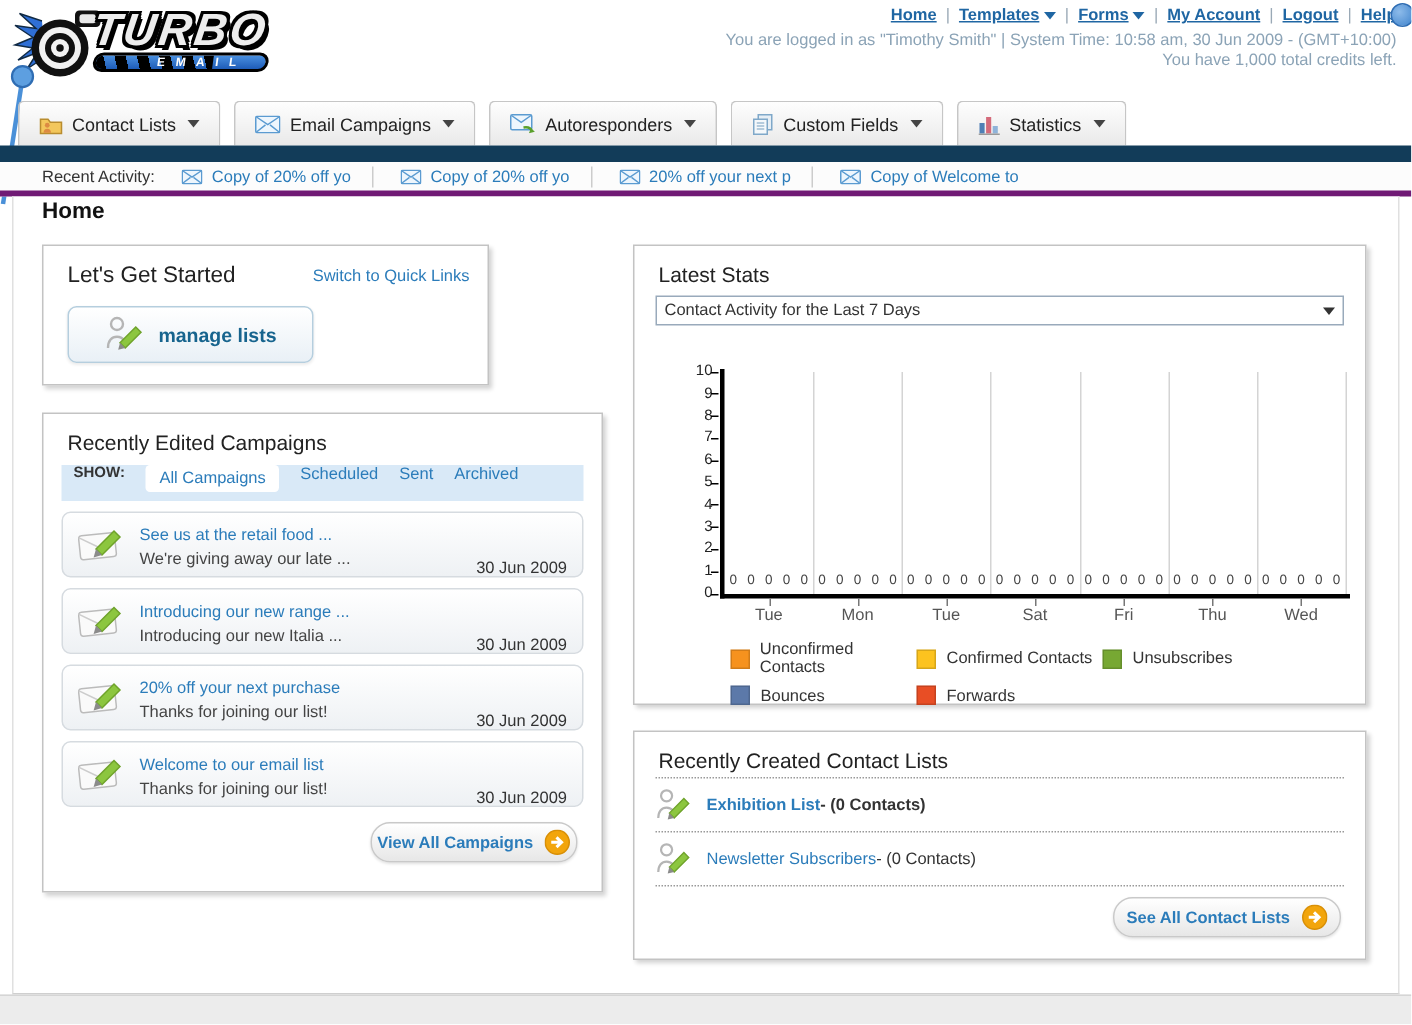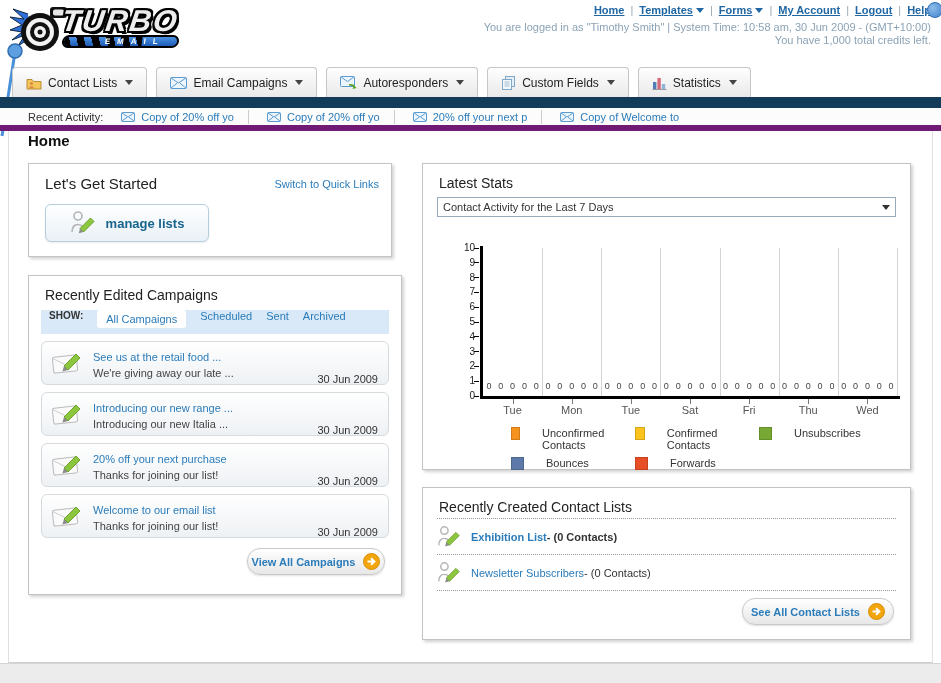--- a/index.html
+++ b/index.html
@@ -33,36 +33,36 @@
   .navtabs { position:absolute; left:12px; top:67px; display:flex; gap:9px; }
   .navtab { height:30px; display:flex; align-items:center; gap:6px; padding:0 13px;
     background:linear-gradient(#fefefe,#e9e9e9); border:1px solid #c6c6c6; border-bottom:none;
     border-radius:4px 4px 0 0; font-size:12px; color:#222; cursor:pointer; }
   .navtab svg { display:block; }
   .caret-dark { width:0; height:0; border-left:4px solid transparent; border-right:4px solid transparent; border-top:5px solid #444; display:inline-block; margin-left:2px; }
   .navy-bar { position:absolute; left:0; top:97px; width:941px; height:11px; background:#123c59; }
 
   
   .recent-bar { position:absolute; left:0; top:108px; width:941px; height:23px; background:#fcfcfc;
-    border-bottom:6px solid #701a75; display:flex; align-items:center; font-size:11px; }
+    border-bottom:4px solid #701a75; display:flex; align-items:center; font-size:11px; }
   .recent-label { margin-left:28px; color:#333; }
   .recent-item { display:flex; align-items:center; gap:6px; margin-left:18px; color:#2b7cba; cursor:pointer; }
   .recent-sep { width:1px; height:14px; background:#ccc; margin-left:14px; }
 
   
   .content { position:absolute; left:8px; top:131px; width:925px; height:532px; background:#fff;
     border-left:1px solid #e0e0e0; border-right:1px solid #e0e0e0; border-bottom:1px solid #cfcfcf; }
   .footer { position:absolute; left:0; top:663px; width:941px; height:20px; background:#ececec; border-top:1px solid #d5d5d5; }
   .page-title { position:absolute; left:28px; top:132px; font-size:15px; font-weight:bold; color:#111; }
 
   .panel { position:absolute; background:#fff; border:1px solid #c3c3c3; box-shadow:2px 2px 3px rgba(0,0,0,0.18); }
   .panel-title { position:absolute; left:16px; top:11px; font-size:14px; color:#222; }
 
   
-  .panel-lgs { left:28px; top:163px; width:364px; height:94px; }
+  .panel-lgs { left:28px; top:163px; width:298px; height:94px; }
   .switch-link { position:absolute; right:12px; top:14px; font-size:11px; color:#2b7cba; cursor:pointer; }
   .big-btn { position:absolute; top:40px; height:38px; display:flex; align-items:center; justify-content:center; gap:10px;
     background:linear-gradient(#ffffff,#e9f0f6); border:1px solid #b5cede; border-radius:6px;
     font-size:13px; font-weight:bold; color:#17648e; cursor:pointer; box-shadow:0 1px 2px rgba(0,0,0,0.08); }
   .btn-manage { left:16px; width:164px; }
   .btn-create { right:16px; width:168px; }
 
   
   .panel-rec { left:28px; top:275px; width:374px; height:320px; }
   .rec-tabbar { position:absolute; left:12px; right:12px; top:34px; height:24px; background:#d9e9f7;
@@ -90,21 +90,21 @@
   .chart { position:absolute; left:0; top:60px; width:489px; height:202px; }
   .y-label { position:absolute; width:24px; text-align:right; font-size:10px; color:#222; }
   .y-tick { position:absolute; width:5px; height:1px; background:#000; }
   .gridline { position:absolute; width:1px; background:#d4d4d4; }
   .axis-y { position:absolute; left:57px; top:22px; width:3px; height:153px; background:#000; }
   .axis-x { position:absolute; left:57px; top:172px; width:420px; height:3px; background:#000; }
   .zero-label { position:absolute; font-size:9px; color:#444; width:8px; text-align:center; }
   .day-label { position:absolute; top:180px; text-align:center; font-size:11px; color:#555; }
   .day-tick { position:absolute; top:175px; width:1px; height:5px; background:#777; }
   .legend { position:absolute; left:64px; top:263px; display:grid; grid-template-columns:124px 124px auto; row-gap:6px; column-gap:0; }
-  .legend-item { display:flex; gap:22px; font-size:11px; color:#333;margin-left:24px; }
+  .legend-item { display:flex; align-items:center; gap:7px; font-size:11px; color:#333; }
   .legend-swatch { width:13px; height:13px; border:1px solid rgba(0,0,0,0.15); }
 
   
   .panel-rccl { left:422px; top:487px; width:489px; height:153px; }
   .dotted { border-bottom:1px dotted #999; }
   .rccl-sep { position:absolute; left:14px; right:14px; top:30px; height:0; }
   .cl-row { position:absolute; left:14px; right:14px; height:36px; display:flex; align-items:center; }
   .cl-row1 { top:31px;font-weight:bold; } .cl-row2 { top:67px; }
   .cl-icon { margin-right:10px; }
   .cl-link { font-size:11px; color:#2b7cba; cursor:pointer; }

